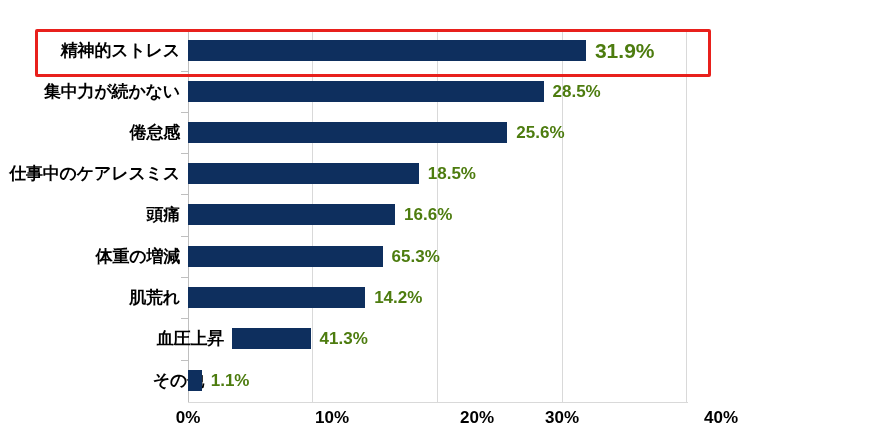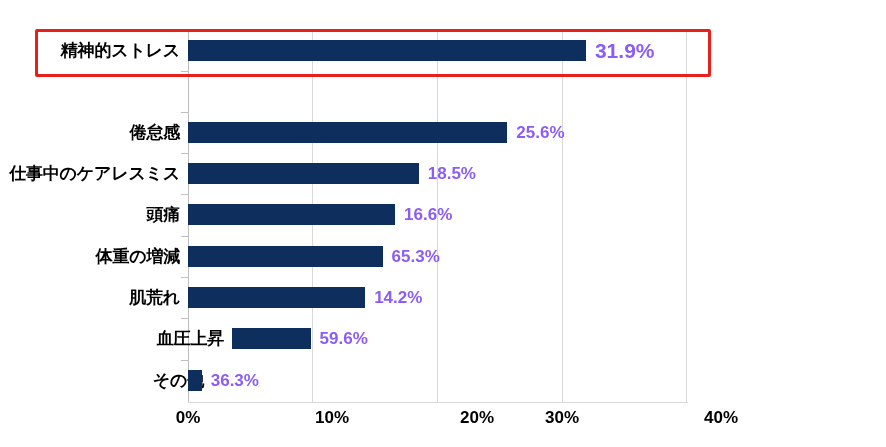--- a/index.html
+++ b/index.html
@@ -51,21 +51,21 @@
     white-space:nowrap;letter-spacing:-0.2px;
   }
   .bar{
     position:absolute;left:188px;
     height:21px;top:10px;
     background:#0e2f5e;
   }
   .val-label{
     position:absolute;top:0;height:41px;
     display:flex;align-items:center;
-    font-size:17px;font-weight:700;color:#8b5cf6;white-space:nowrap;
+    font-size:17px;font-weight:700;color:#4d7c0f;white-space:nowrap;
   }
   .row.highlight .val-label{font-size:21px;}
 
   
   .highlight-box{
     position:absolute;
     left:35px;top:29px;
     width:676px;height:48px;
     border:3px solid #e8201c;
     border-radius:2px;
@@ -111,20 +111,25 @@
   <div class="cat-tick" style="top:277px;"></div>
   <div class="cat-tick" style="top:318px;"></div>
   <div class="cat-tick" style="top:360px;"></div>
 
   <div class="row highlight" style="top:30px;">
     <div class="cat-label">精神的ストレス</div>
     <div class="bar" style="width: 397.952px; background: rgb(14, 47, 94);"></div>
     <div class="val-label" style="left: 594.952px;">31.9%</div>
   </div>
 
+  <div class="row" style="top:71px;">
+    <div class="cat-label">集中力が続かない</div>
+    <div class="bar" style="width: 355.537px; background: rgb(14, 47, 94);"></div>
+    <div class="val-label" style="left: 552.537px;">28.5%</div>
+  </div>
 
   <div class="row" style="top:112px;">
     <div class="cat-label">倦怠感</div>
     <div class="bar" style="width: 319.36px; background: rgb(14, 47, 94);"></div>
     <div class="val-label" style="left: 516.36px;">25.6%</div>
   </div>
 
   <div class="row" style="top:153px;">
     <div class="cat-label">仕事中のケアレスミス</div>
     <div class="bar" style="width: 230.787px; background: rgb(14, 47, 94);"></div>
@@ -145,27 +150,27 @@
 
   <div class="row" style="top:277px;">
     <div class="cat-label">肌荒れ</div>
     <div class="bar" style="width: 177.145px; background: rgb(14, 47, 94);"></div>
     <div class="val-label" style="left: 374.145px;">14.2%</div>
   </div>
 
   <div class="row" style="top:318px;margin-left:44px;">
     <div class="cat-label">血圧上昇</div>
     <div class="bar" style="width: 78.5925px; background: rgb(14, 47, 94);"></div>
-    <div class="val-label" style="left: 275.592px;">59.6%</div>
+    <div class="val-label" style="left: 275.592px;">41.3%</div>
   </div>
 
   <div class="row" style="top:360px;padding-left:24px;">
     <div class="cat-label">その他</div>
     <div class="bar" style="width: 13.7225px; background: rgb(14, 47, 94);"></div>
-    <div class="val-label" style="left: 210.722px;">36.3%</div>
+    <div class="val-label" style="left: 210.722px;">1.1%</div>
   </div>
 
   <div class="highlight-box" style="border-color: rgb(232, 32, 28);"></div>
 
   <div class="xtick" style="left:188px;">0%</div>
   <div class="xtick" style="left:332px;">10%</div>
   <div class="xtick" style="left:437px;margin-left:40px;">20%</div>
   <div class="xtick" style="left:562px;">30%</div>
   <div class="xtick" style="left:721px;text-align:right;">40%</div>
 

